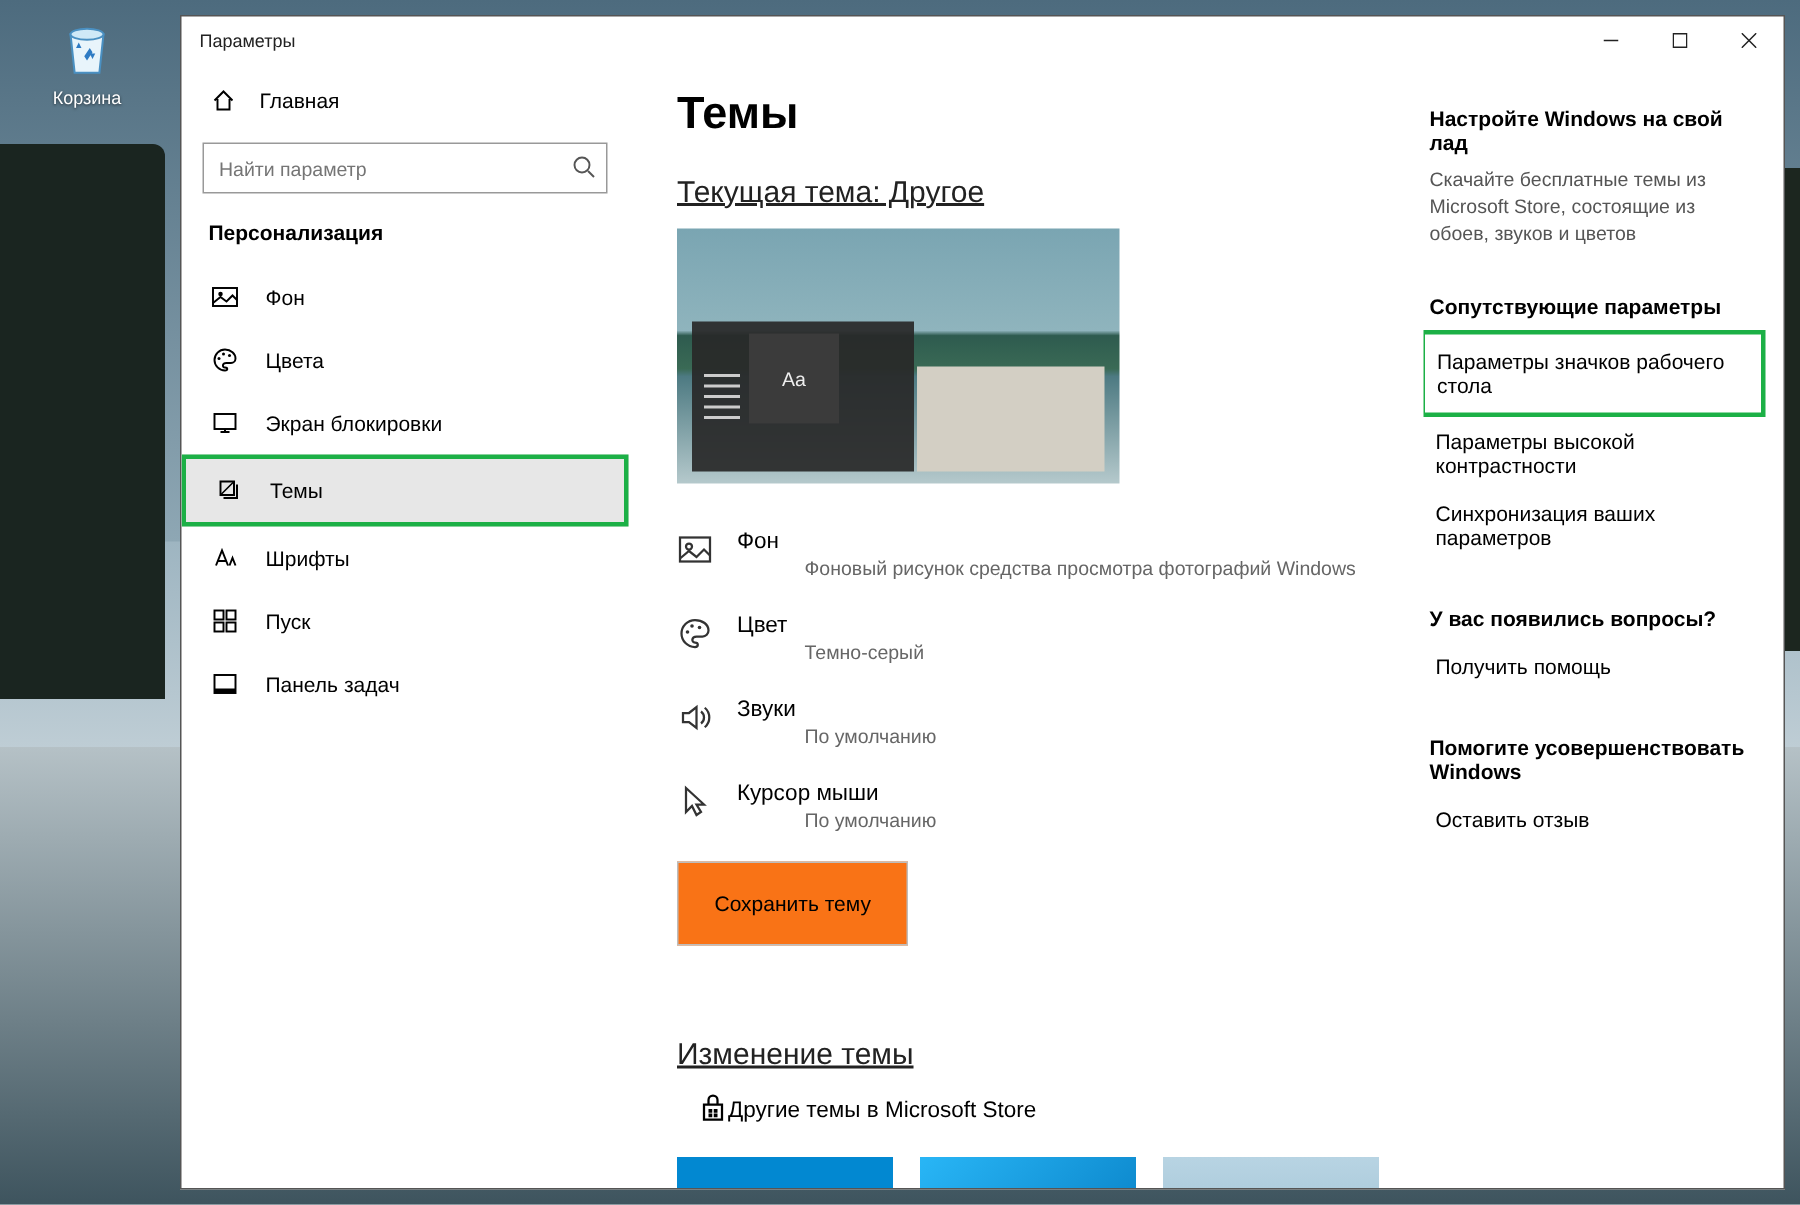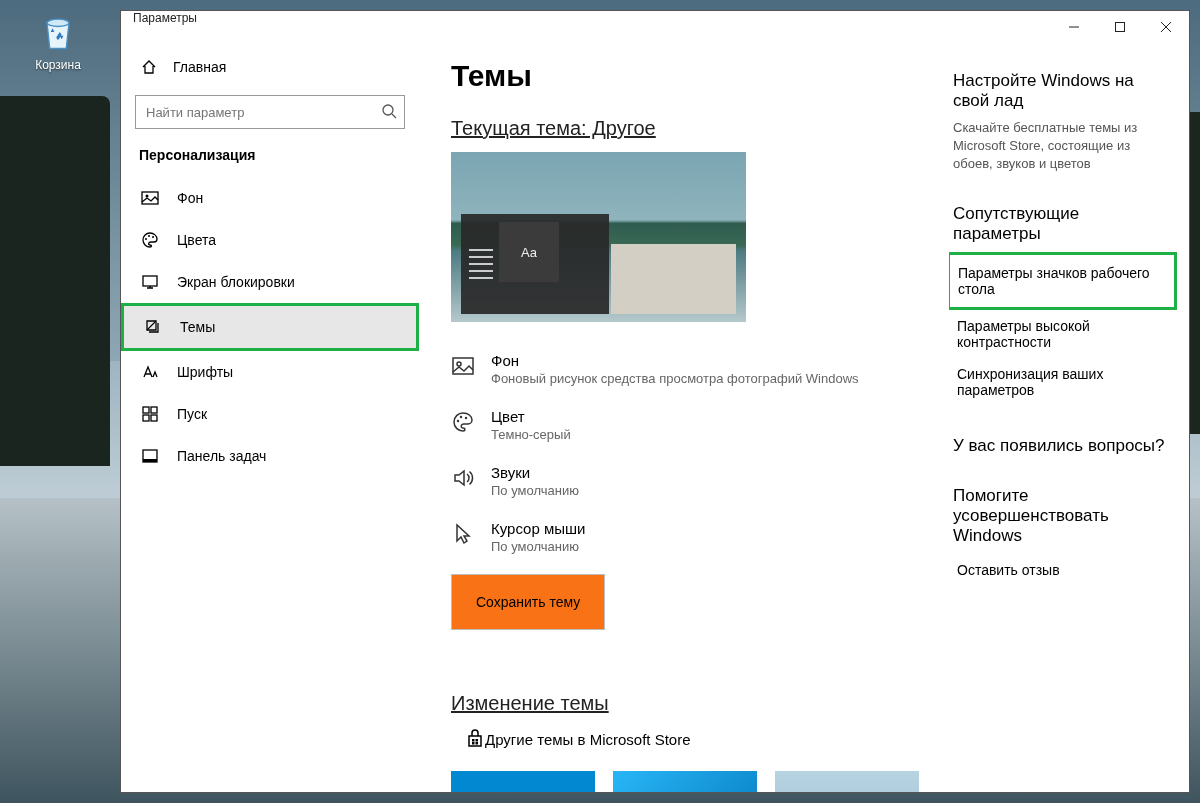--- a/index.html
+++ b/index.html
@@ -5,21 +5,21 @@
 * { box-sizing: border-box; margin: 0; padding: 0; font-family: "Segoe UI", Arial, sans-serif; }
 body { width: 1200px; height: 803px; overflow: hidden; position: relative; background: linear-gradient(to bottom, #5d7b8e 0%, #6b8596 25%, #9eb5c1 45%, #cdd8de 70%, #4e6772 100%); }
 .desktop-bg { position:absolute; inset:0; }
 .desktop-bg .sky { position:absolute; top:0; left:0; right:0; height:45%; background:linear-gradient(to bottom,#4d6b7e,#8ea7b4);}
 .desktop-bg .trees-left { position:absolute; left:0; top:12%; width:110px; height:46%; background:#1a2520; border-radius:0 8px 0 0;}
 .desktop-bg .trees-right { position:absolute; right:0; top:14%; width:40px; height:40%; background:#1c261f;}
 .desktop-bg .water { position:absolute; bottom:0; left:0; right:0; height:38%; background:linear-gradient(to bottom,#b5c1c6,#3e545e);}
 .desktop-icon { position:absolute; top:10px; left:20px; width:76px; text-align:center; color:#fff; font-size:12px; text-shadow:0 1px 2px rgba(0,0,0,.6); }
 .desktop-icon svg { width:44px; height:44px; display:block; margin:0 auto 4px;}
 .settings-window { position:absolute; top:10px; left:120px; width:1070px; height:783px; background:#fff; border:1px solid #555; display:flex; flex-direction:column; }
-.titlebar { height:32px; display:flex; padding:0 0 0 12px; font-size:12px; color:#222; }
+.titlebar { height:32px; display:flex; align-items:center; padding:0 0 0 12px; font-size:12px; color:#222; }
 .titlebar-spacer { flex:1; }
 .win-btn { width:46px; height:32px; display:flex; align-items:center; justify-content:center; color:#222; }
 .body { flex:1; display:flex; overflow:hidden; }
 .sidebar { width:300px; padding:0 2px 0 0; overflow-y:auto; }
 .home-btn { display:flex; align-items:center; gap:16px; padding:10px 20px; font-size:14px; color:#000; margin-top:6px;}
 .search-wrap { margin:10px 14px 14px 14px; }
 .search-box { width:100%; height:34px; border:1px solid #999; padding:0 34px 0 10px; font-size:13px; background:#fff; }
 .search-rel { position:relative; }
 .search-icon { position:absolute; right:8px; top:8px; color:#555; }
 .section-label { font-size:14px; font-weight:600; padding:4px 18px 14px 18px; color:#000;}
@@ -32,31 +32,31 @@
 .content h2 { font-size:20px; font-weight:400; color:#222; margin-bottom:12px;text-decoration:underline;}
 .theme-preview { width:295px; height:170px; background:linear-gradient(to bottom,#7aa5b2 0%, #8fb4bd 40%, #2e5b4f 42%, #3a6a55 55%, #4d7a82 58%, #b5c9cc 100%); position:relative; margin-bottom:22px; overflow:hidden;}
 .theme-preview .taskbar-prev { position:absolute; left:10px; bottom:8px; width:148px; height:100px; background:rgba(40,40,40,.92); padding:8px; display:flex; gap:6px;}
 .theme-preview .mini-tile { background:#3b3b3b; width:60px; height:60px; display:flex; align-items:center; justify-content:center; color:#eee; font-size:13px;}
 .theme-preview .mini-menu { display:flex; flex-direction:column; gap:5px; justify-content:center;}
 .theme-preview .mini-line { width:24px; height:2px; background:#ccc;}
 .theme-preview .dock { position:absolute; right:10px; bottom:8px; width:125px; height:70px; background:#d3cfc4;}
 .setting-row { display:flex; gap:16px; padding:8px 0 14px 0; align-items:flex-start;}
 .setting-row .ico { width:24px; height:24px; color:#333; flex-shrink:0; margin-top:2px;}
 .setting-row .lbl { font-size:15px; color:#000;}
-.setting-row .sub { font-size:13px; color:#666; margin-top:2px;}
+.setting-row .sub { font-size:13px; color:#666; margin-top:2px;margin-left:45px;}
 .btn-secondary { display:inline-block; padding:19px 24px; background:#f97316; border:1px solid #bdbdbd; font-size:14px; margin:6px 0 52px 0;}
 .section-change { margin-top:10px;}
 .store-link { display:flex; align-items:center; font-size:15px; margin:14px 0 22px 14px;}
 .thumbs { display:flex; gap:18px; }
 .thumb { width:148px; height:96px; background:#0288d1; position:relative;}
 .thumb.blue2 { background:linear-gradient(135deg,#29b6f6,#0277bd);}
 .thumb.beach { background:linear-gradient(to bottom,#b8d4e3 0%,#a8c8d9 40%,#8a7050 42%,#c9a877 70%,#6a8a9a 100%);}
 .right-rail { width:240px; padding:28px 22px 0 4px; font-size:14px; color:#000; overflow-y:auto;}
 .right-rail .group { margin-bottom:30px;}
-.right-rail .group-title { font-weight:400; margin-bottom:8px; font-size:17px;}
+.right-rail .group-title { font-weight:700; margin-bottom:8px; font-size:14px;}
 .right-rail .group-desc { font-size:13px; color:#555; line-height:1.4;}
 .right-rail .link { color:#0066cc; font-size:14px; padding:8px 4px; display:block;}
 .highlight-link-box { border:3px solid #1cb046; padding:2px 4px; margin-left:-6px; margin-right:-10px;}
 svg { display:block; }
 </style>
 </head>
 <body>
 
 <div class="desktop-bg">
   <div class="sky"></div>
@@ -259,20 +259,21 @@
       <div class="group">
         <div class="group-title">Сопутствующие параметры</div>
         <div class="highlight-link-box">
             <a class="link" style="color:#000">Параметры значков рабочего стола</a>
           </div>
         <a class="link" style="color:#000">Параметры высокой контрастности</a>
         <a class="link" style="color:#000">Синхронизация ваших параметров</a>
       </div>
       <div class="group">
         <div class="group-title">У вас появились вопросы?</div>
+        <a class="link" style="color:#000">Получить помощь</a>
       </div>
       <div class="group">
         <div class="group-title">Помогите усовершенствовать Windows</div>
         <a class="link" style="color:#000">Оставить отзыв</a>
       </div>
     </div>
   </div>
 </div>
 
 </body></html>

